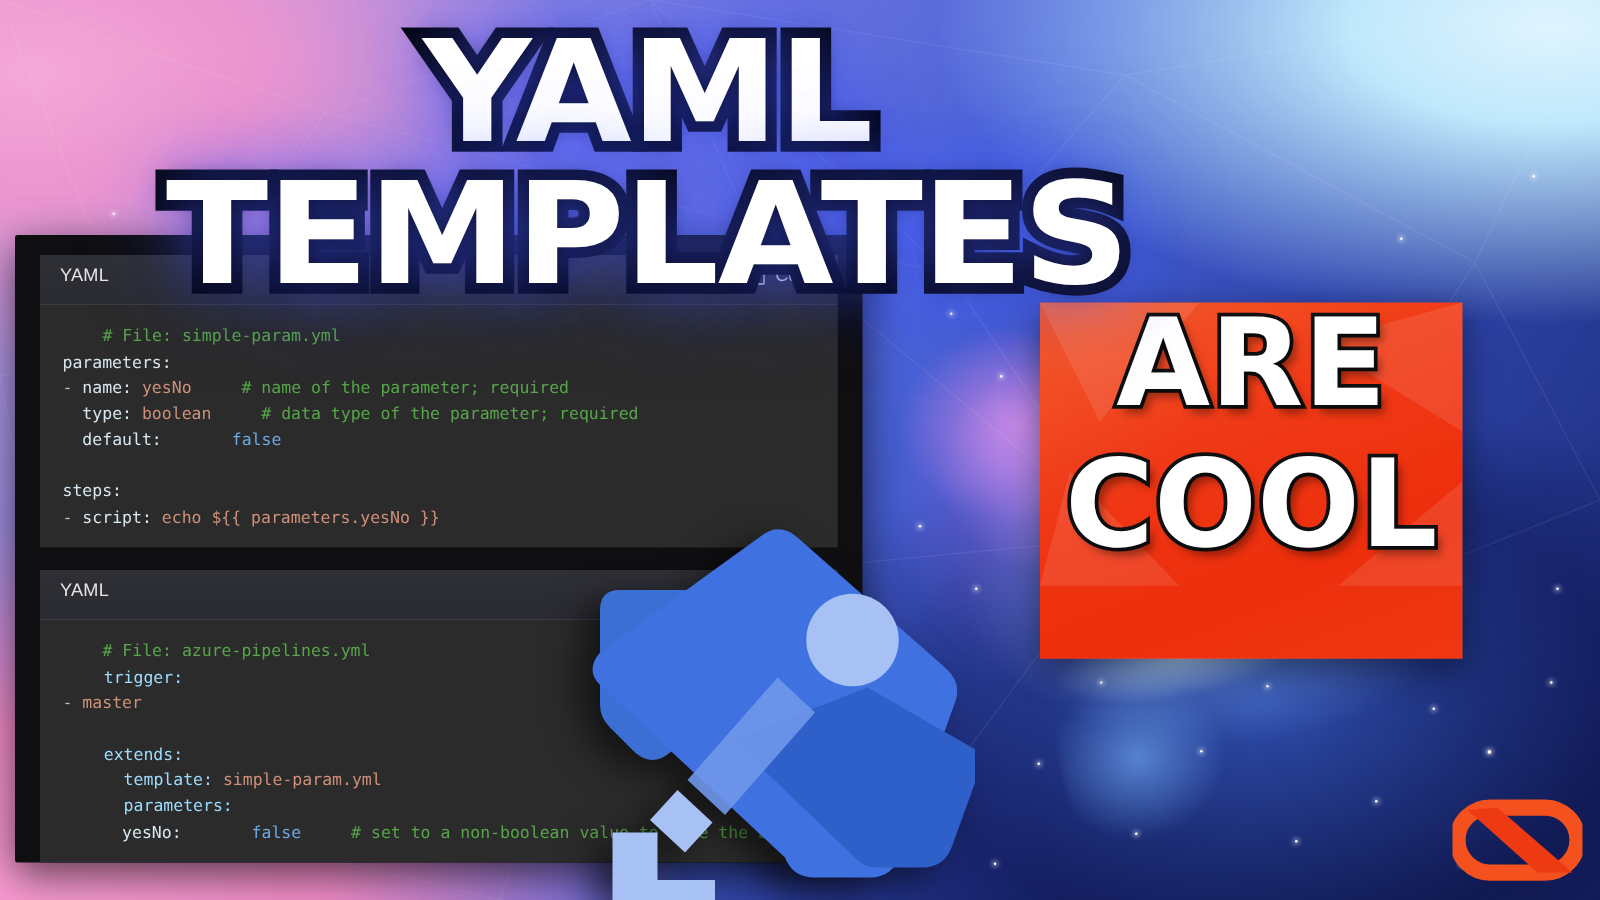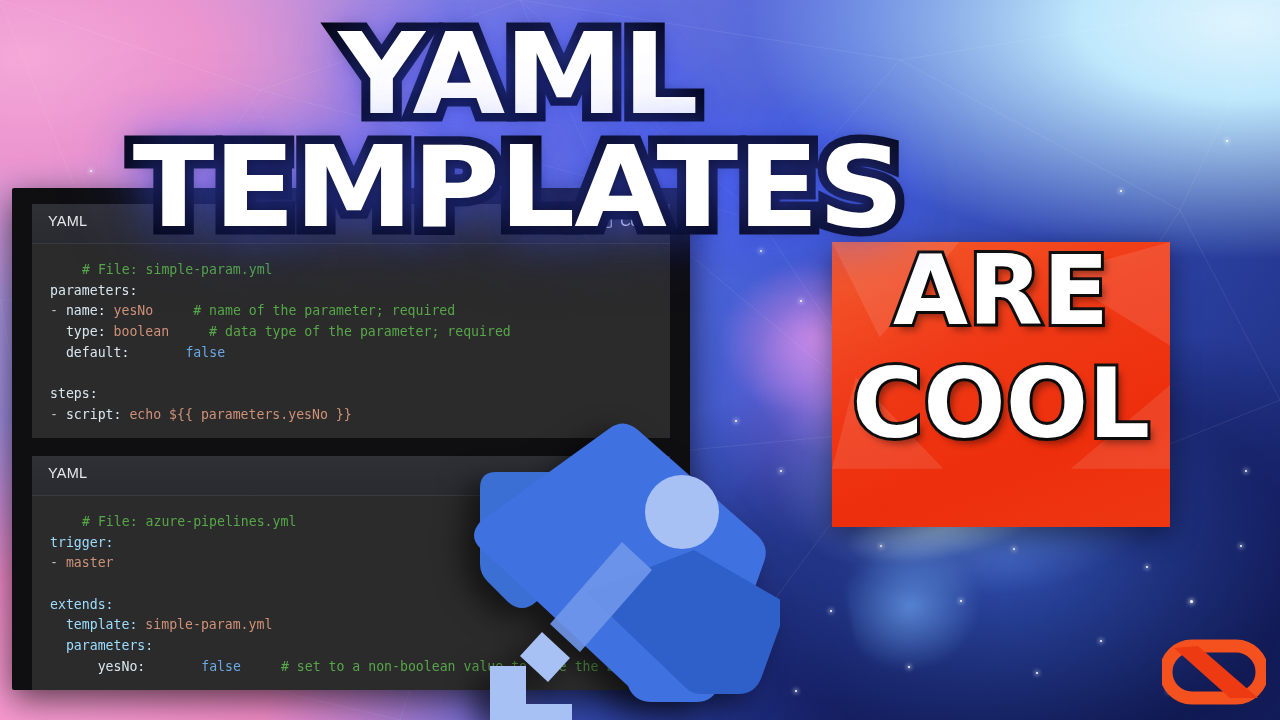--- a/index.html
+++ b/index.html
@@ -120,21 +120,21 @@
     background:#2b2b2b;
     font-family:"DejaVu Sans Mono","Liberation Mono",monospace;
     font-size:13.2px;
     line-height:20.7px;
     white-space:pre;
     color:#d4d4d4;
   }
   .ln { height:20.7px; }
   .c-com  { color:#57a64a;margin-left:32px; }
   .c-key  { color:#d8e6f0; }
-  .c-key2 { color:#9cdcfe; }
+  .c-key2 { color:#9cdcfe;margin-left:33px; }
   .c-str  { color:#ce9178; }
   .c-num  { color:#6aa9e6;margin-left:48px; }
   .c-punc { color:#bdbdbd; }
 
   
   #devops-logo {
     position:absolute; left:470px; top:420px; width:310px; height:300px;
     z-index:30;
     filter: drop-shadow(-14px 10px 14px rgba(0,0,0,.55));
   }

